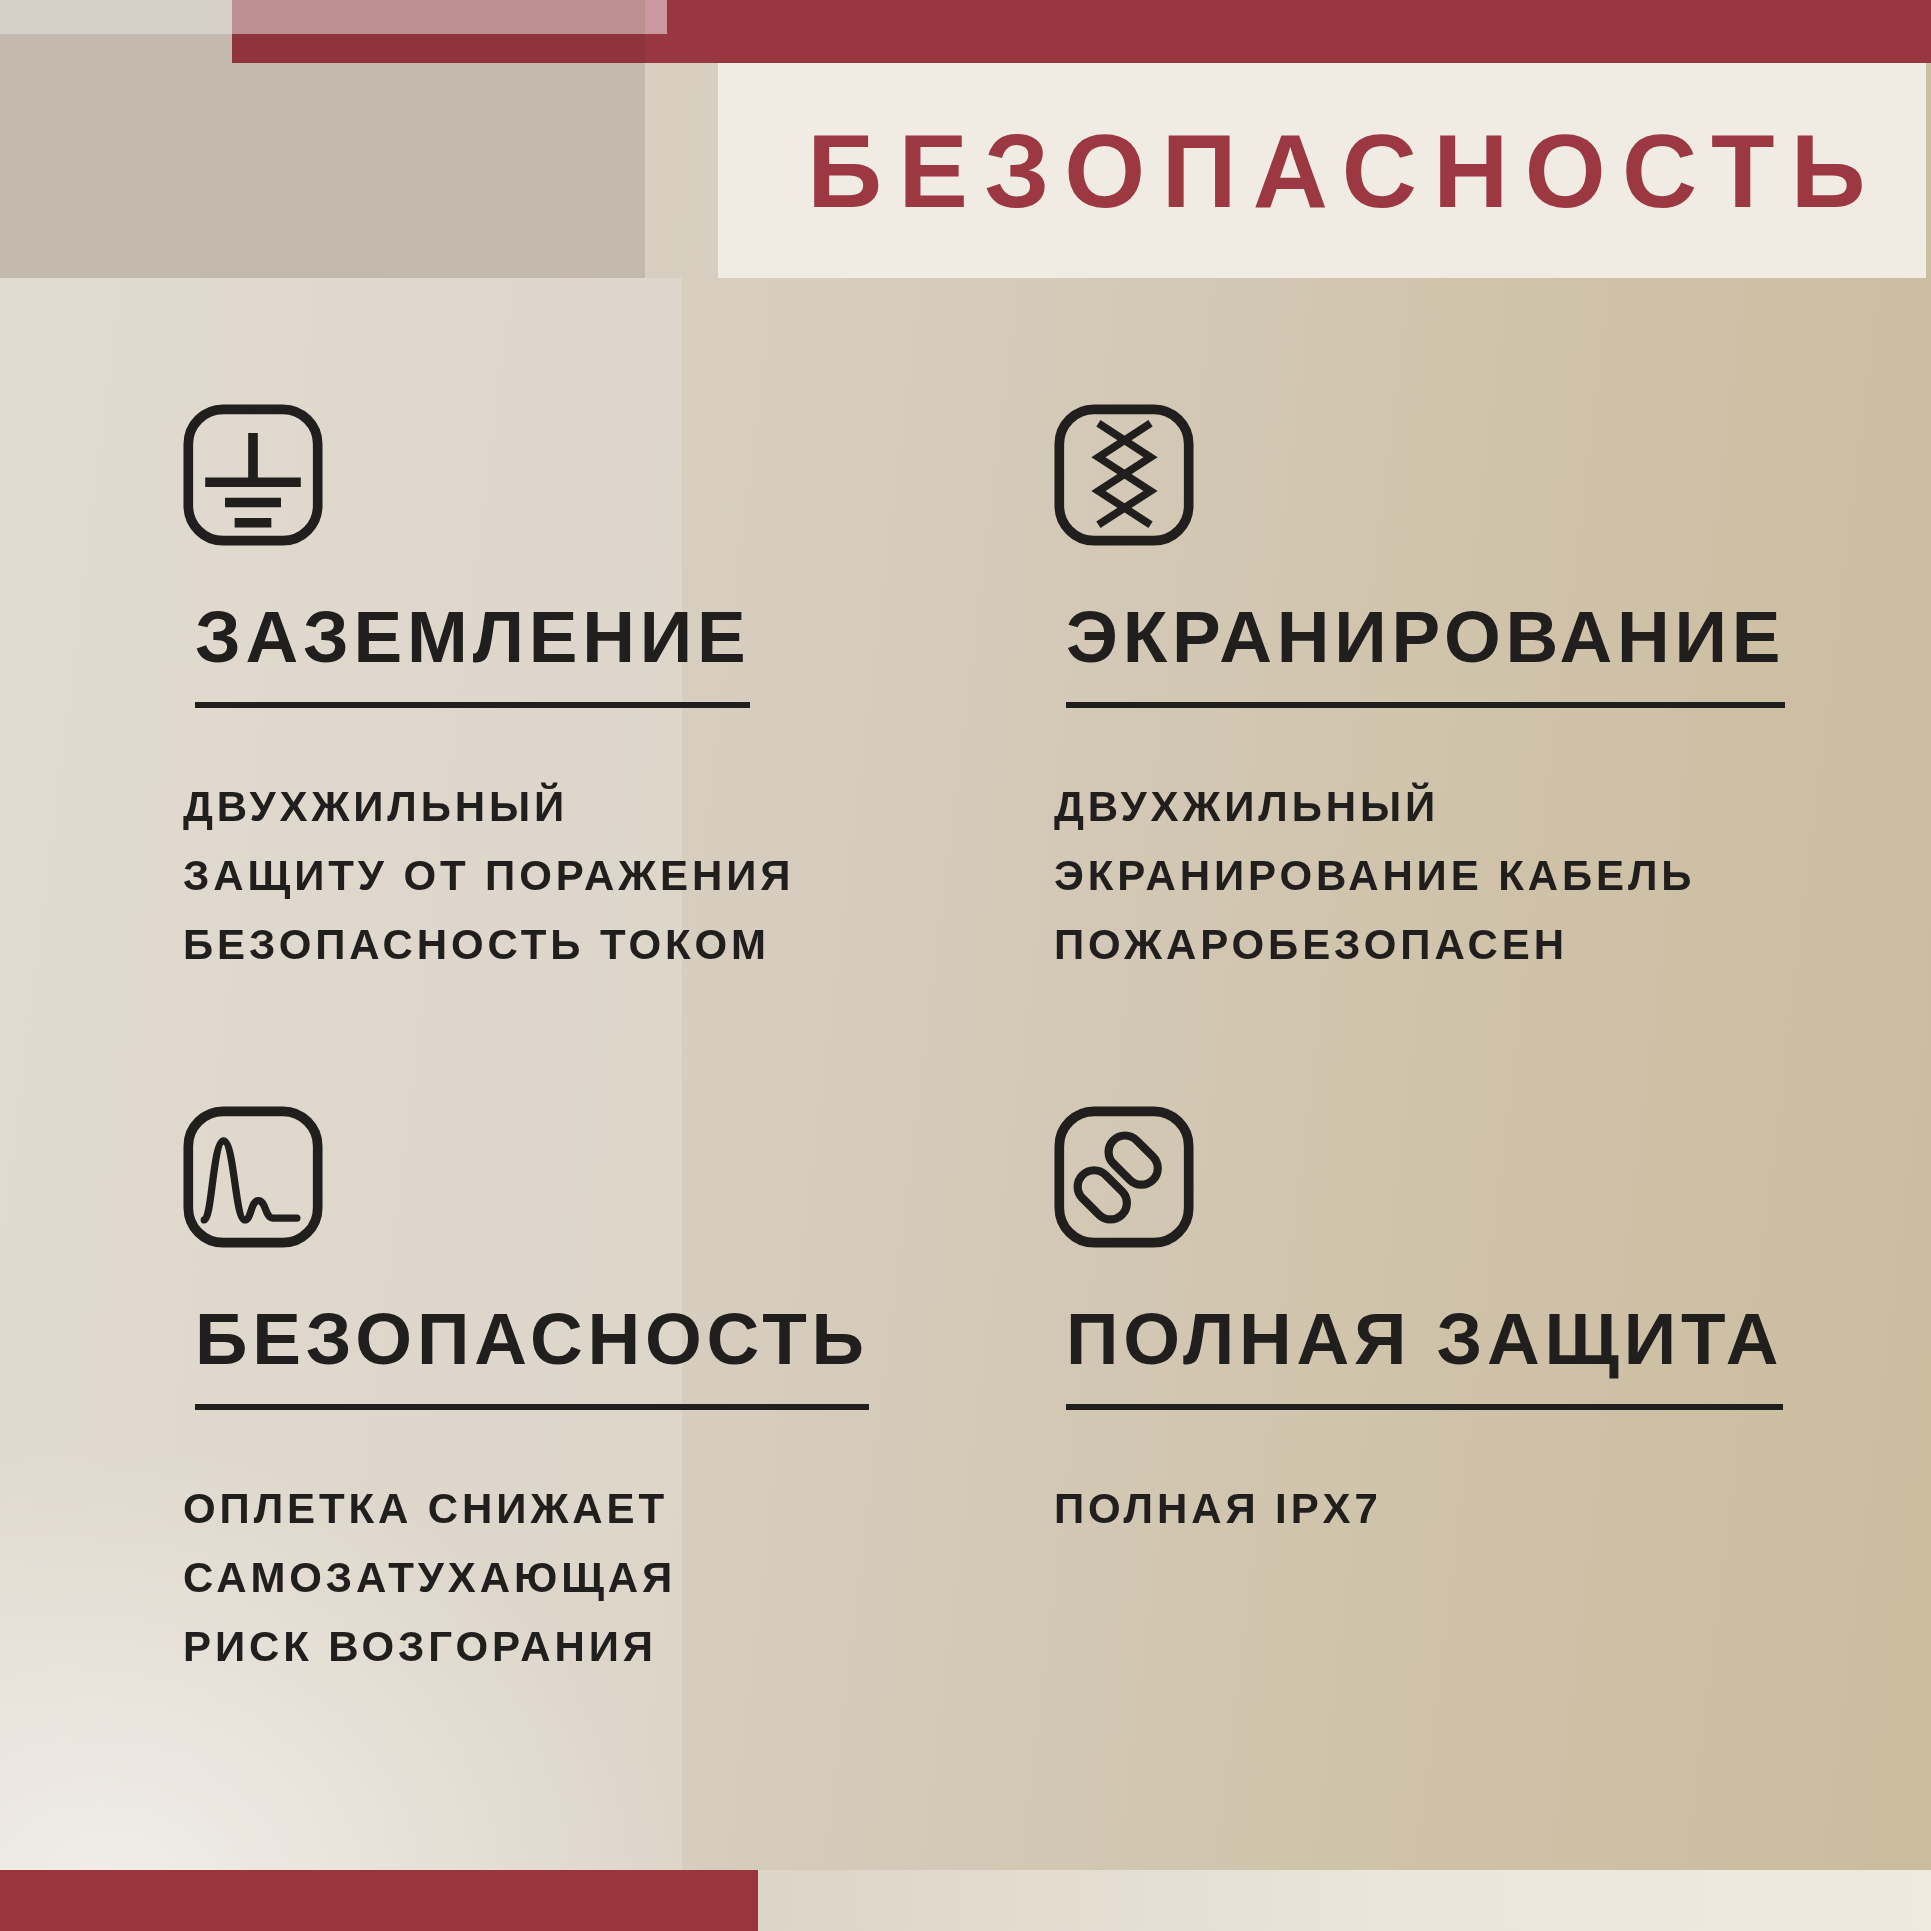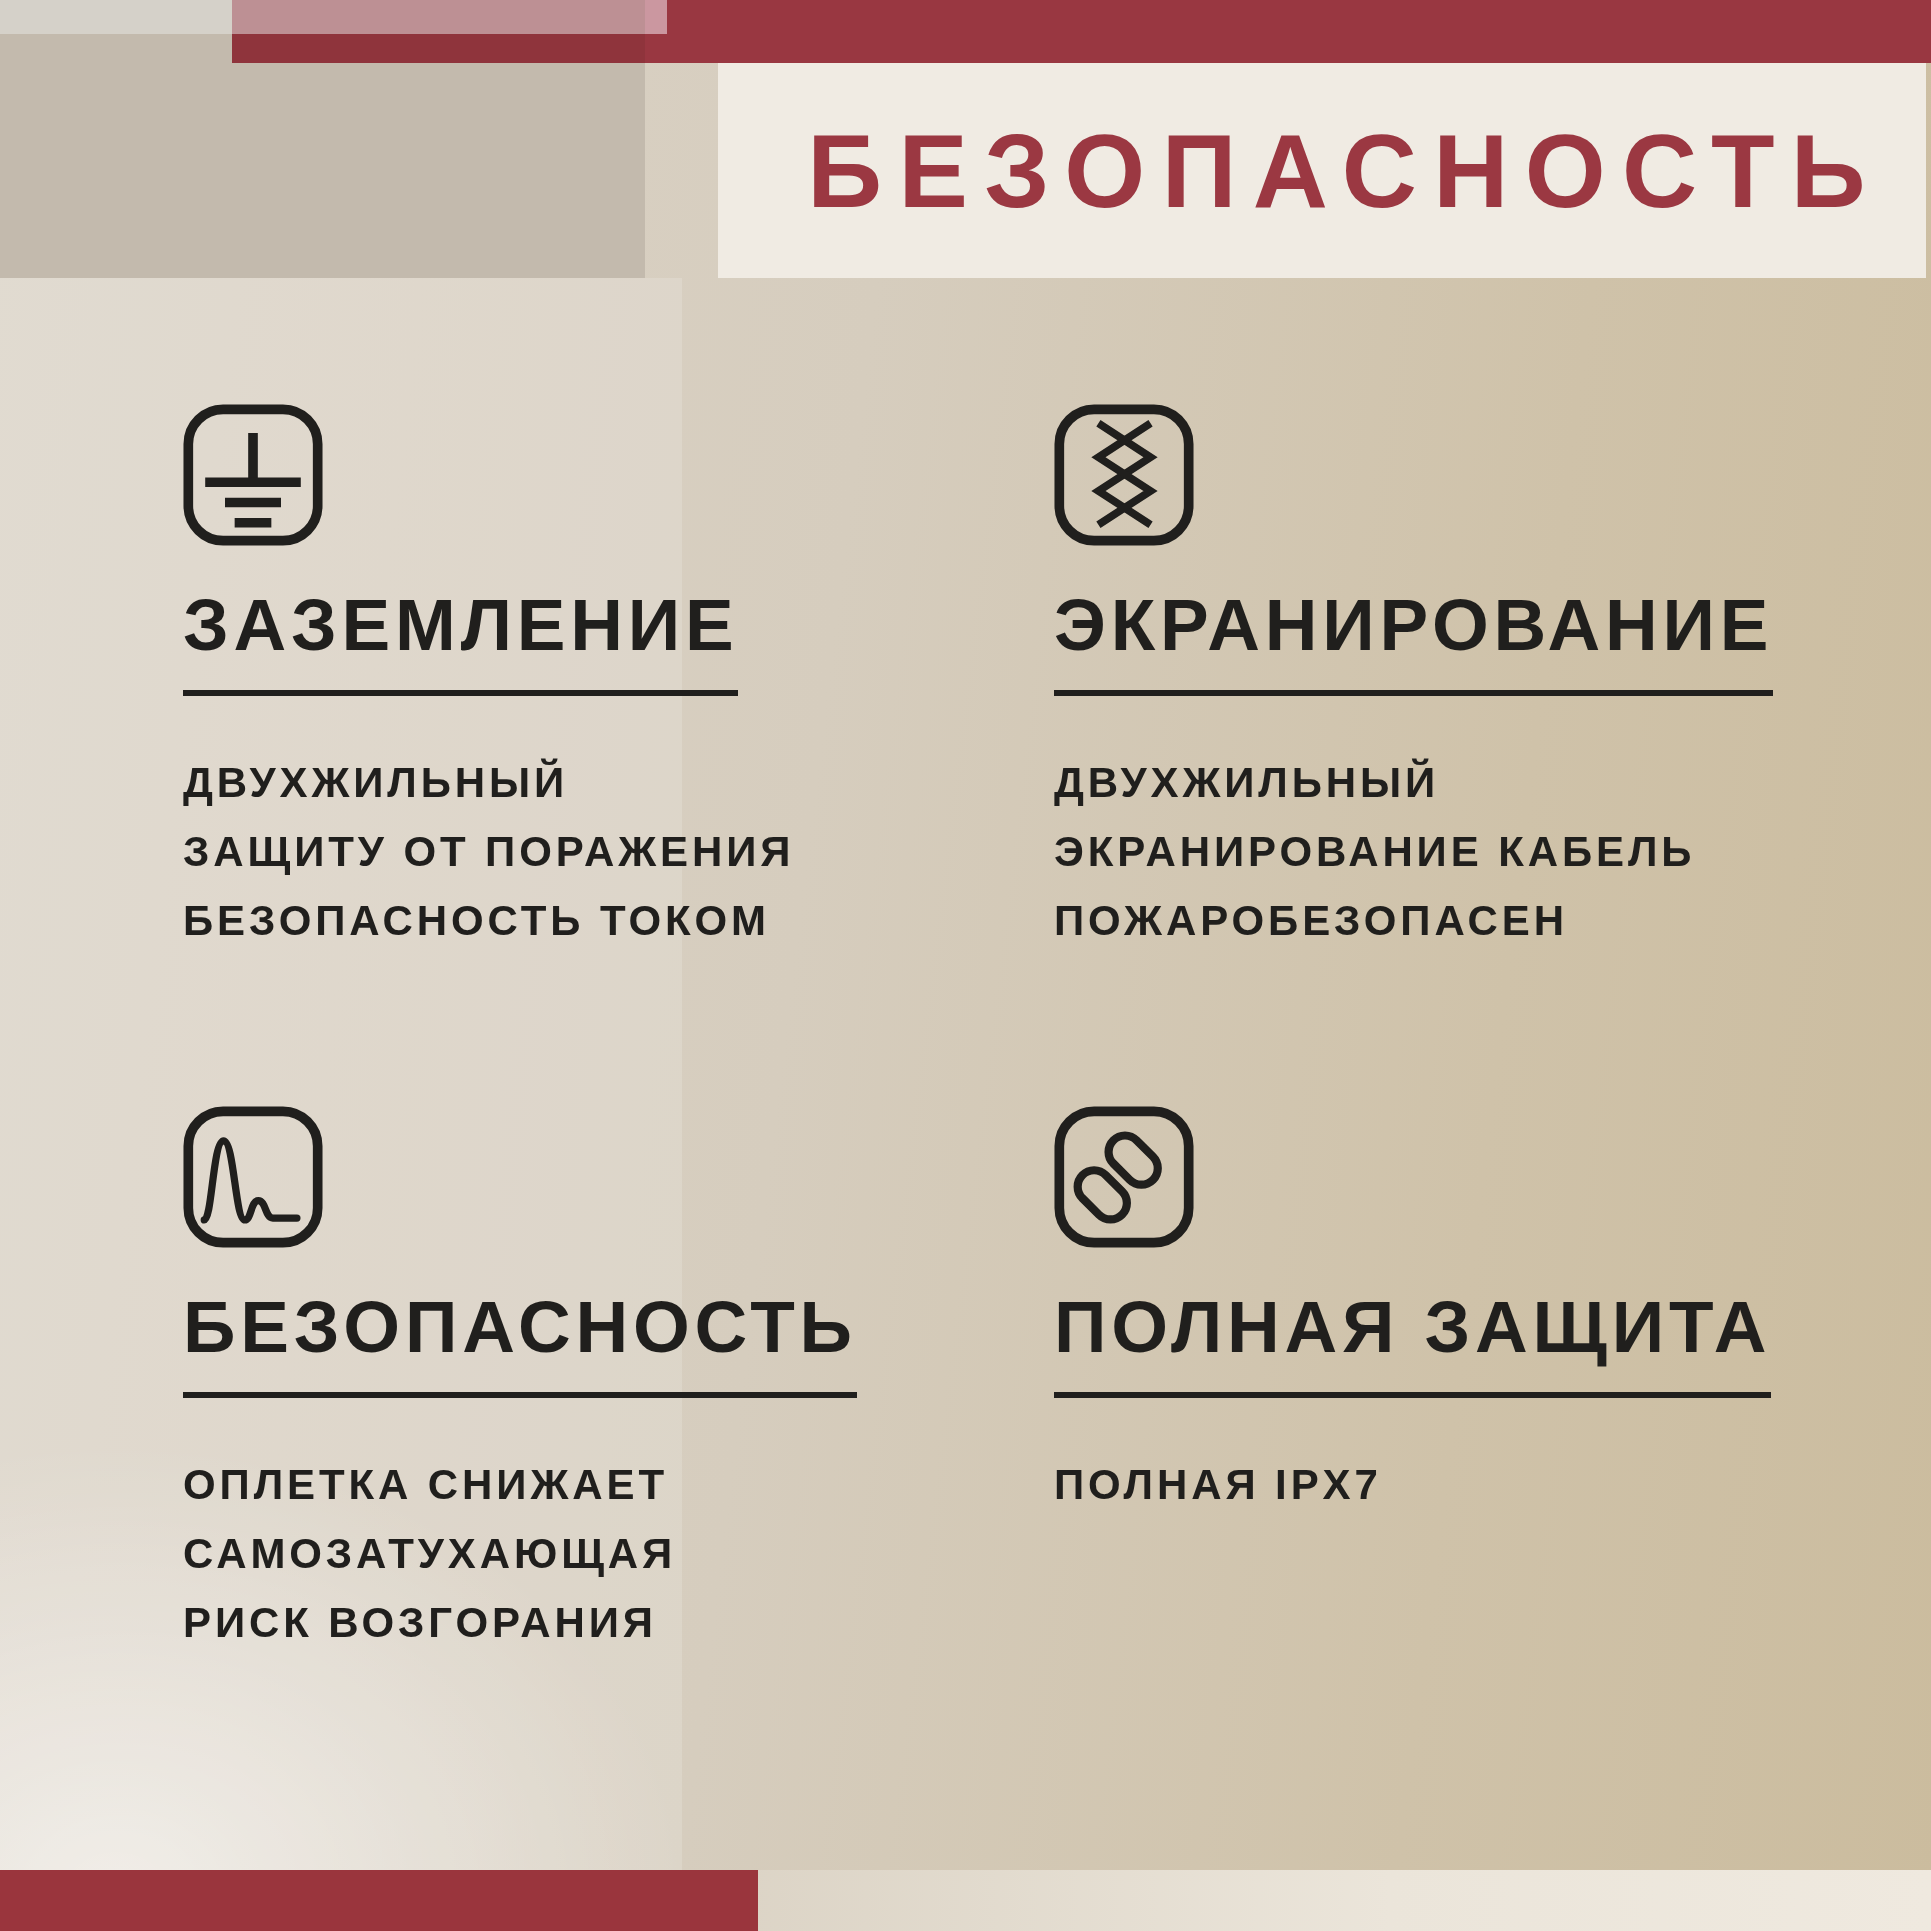--- a/index.html
+++ b/index.html
@@ -37,21 +37,21 @@
 
   
   .bottom-band{left:0;top:1870px;width:1931px;height:61px;
     background:linear-gradient(90deg,#dad2c4 0%,#dcd4c6 38%,#ebe5da 72%,#efe9df 100%);}
   .bottom-red-bar{left:0;top:1870px;width:758px;height:61px;background:#9a353d;}
 
   
   .cell{position:absolute;width:830px;color:#201f1d;}
   .cell .icon-box{display:block;margin-bottom:42px;}
   .cell h2{
-    margin:0;display:inline-block;
+    margin:12px;display:inline-block;
     font-size:73px;line-height:1;font-weight:700;letter-spacing:4.8px;
     white-space:nowrap;color:#201f1d;
     padding-bottom:29px;border-bottom:6.8px solid #201f1d;
   }
   .cell .body{margin-top:52px;font-size:42px;line-height:69px;font-weight:700;letter-spacing:3.9px;white-space:nowrap;}
   .cell-1{left:183px;top:404px;}
   .cell-2{left:1054px;top:404px;}
   .cell-3{left:183px;top:1106px;}
   .cell-4{left:1054px;top:1106px;}
 </style>

